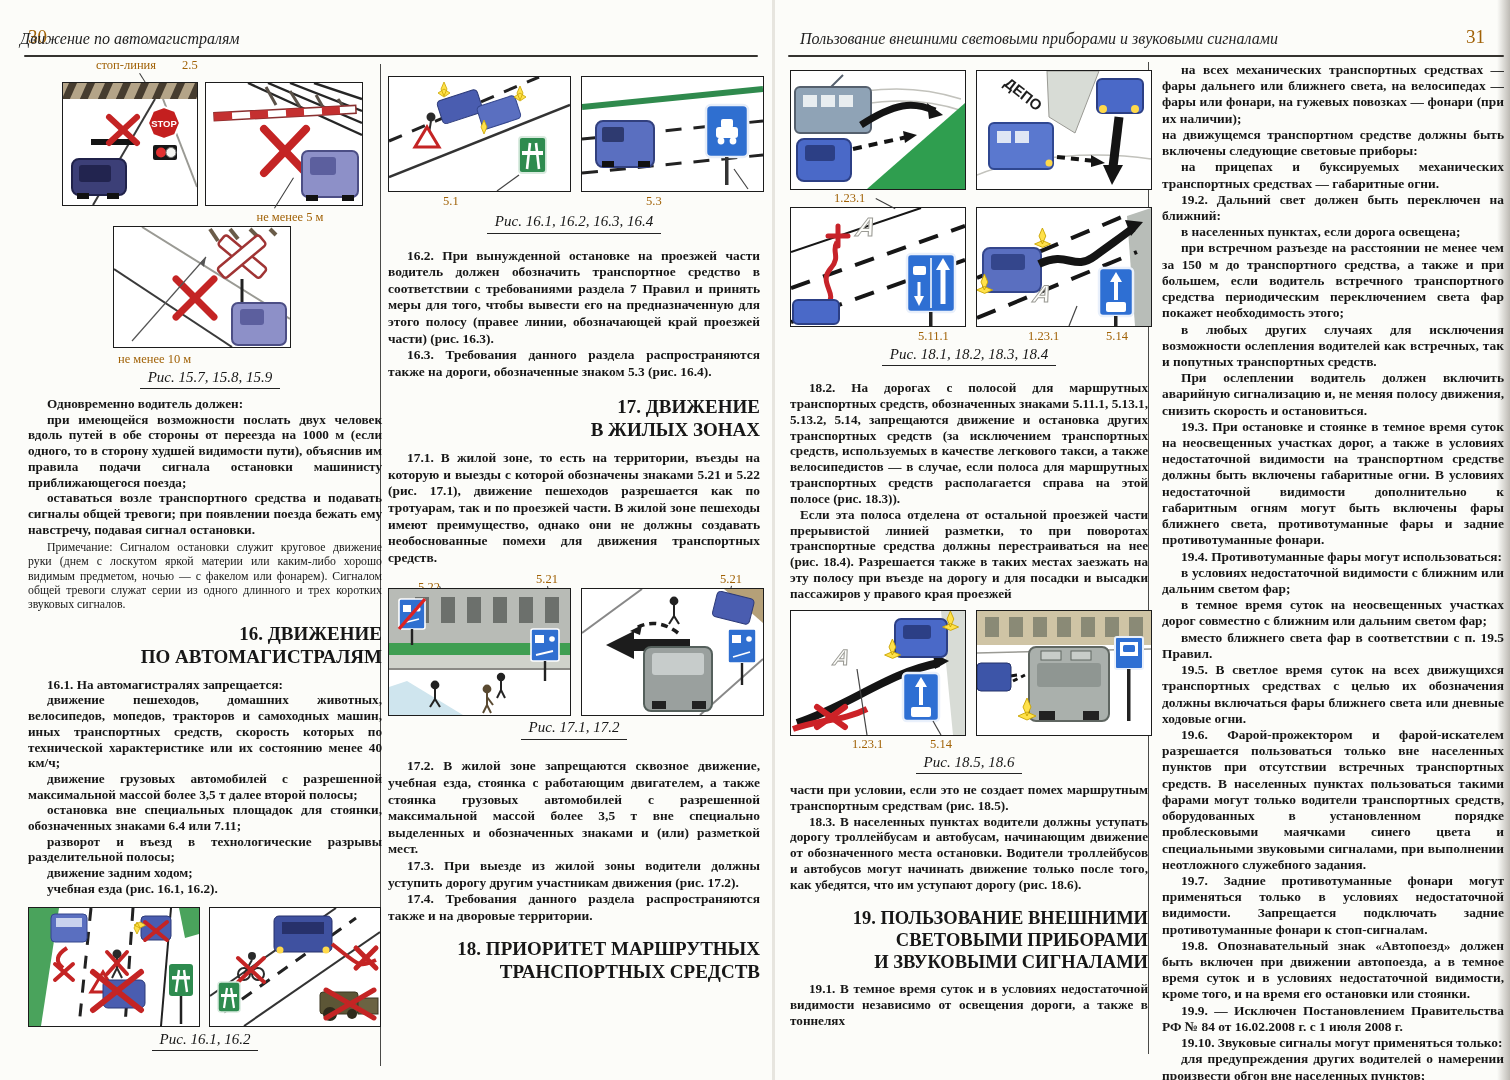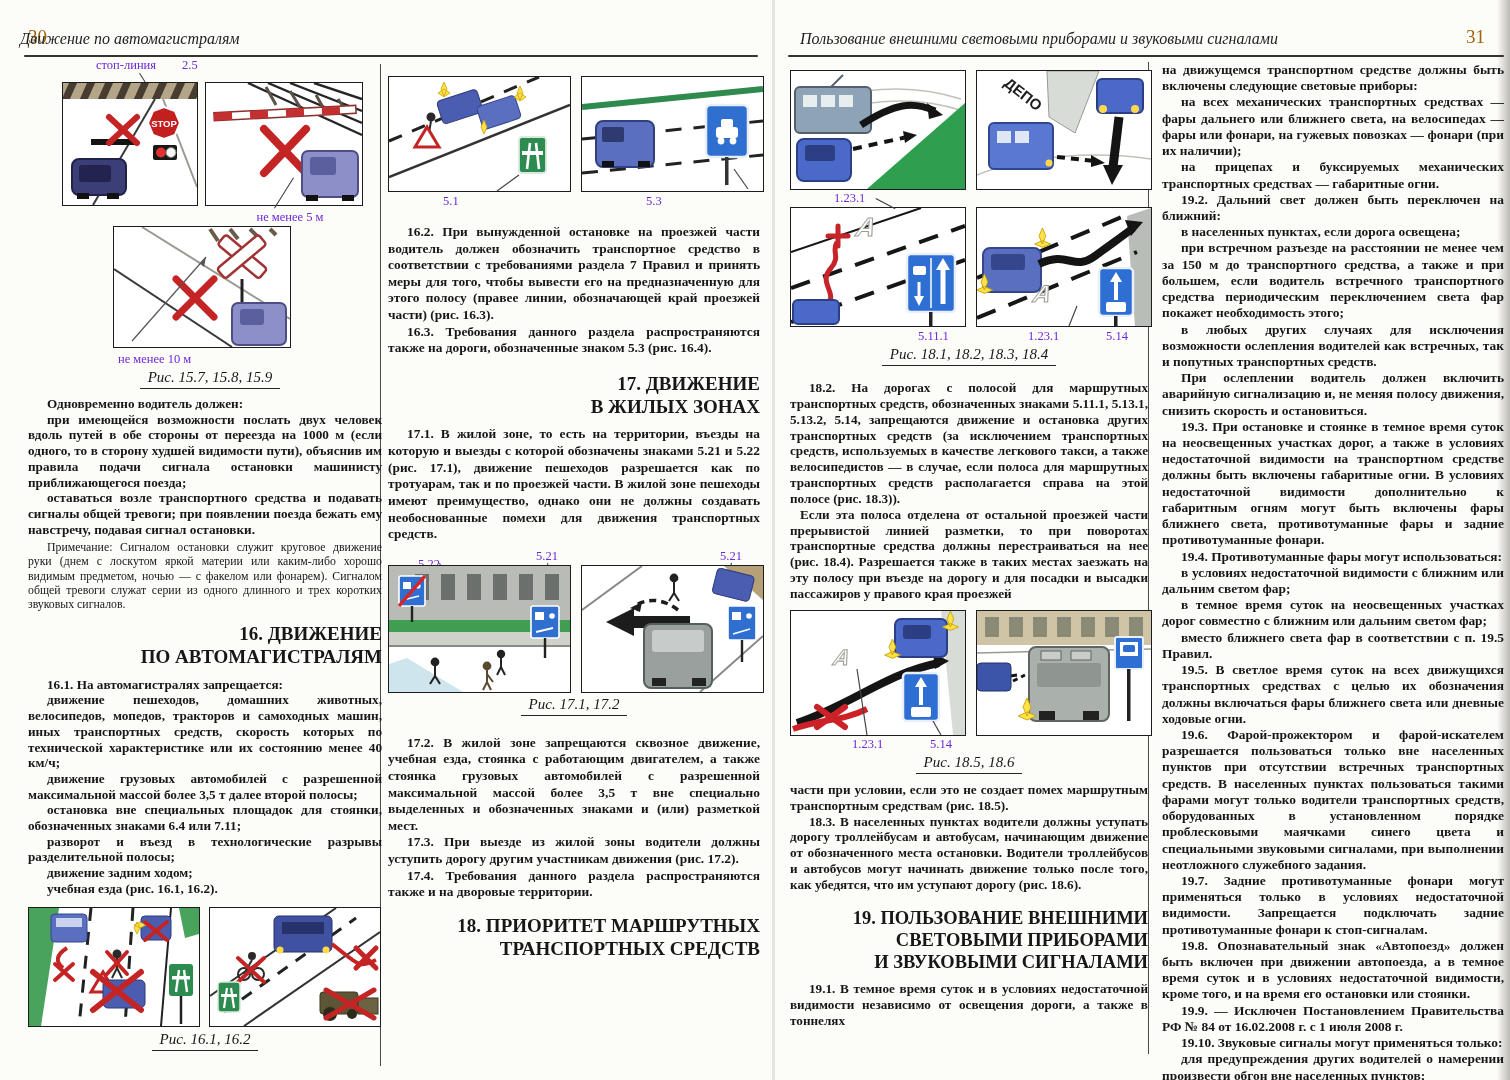--- a/index.html
+++ b/index.html
@@ -17,21 +17,21 @@
   .c30b{font-size:13.4px;line-height:1.24}
   .c31a{font-size:13.2px;line-height:1.2}
   .c31b{font-size:13.4px;line-height:1.21}
   .note{font-size:11.8px;line-height:1.2;font-weight:normal!important;margin-top:3px!important}
   .h-sec{font-weight:bold;text-align:right;line-height:1.2;margin:0}
   .h-sec .ln{display:block}
   .h19{font-size:18.5px}.h16{font-size:19px}
   .capwrap{text-align:center;margin:0}
   .caption{display:inline-block;font-style:italic;font-size:15px;font-weight:normal;
            border-bottom:1.4px solid #242424;padding:0 8px 2px}
-  .figlabel{font-size:12.5px;font-weight:normal;color:#6d28d9}
+  .figlabel{font-size:12.5px;font-weight:normal;color:#a16207}
   .panelrow{display:flex}
   svg.panel{background:#fff;border:1.4px solid #1c1c1c;flex:none}
   .rel{position:relative}
   .ldr{position:absolute;height:1px;background:#3a3a3a;transform-origin:0 0}
 </style>
 </head>
 <body>
 
 <div class="abs hdr-num" style="left:28px;top:26px">30</div>
 <div class="abs hdr-title" style="left:20px;top:30px;width:740px">Движение по автомагистралям</div>
@@ -304,20 +304,21 @@
           <circle cx="151" cy="64" r="3.4" fill="#fff"></circle>
         <rect x="143" y="80" width="3.5" height="28" fill="#333"></rect>
         <line x1="152" y1="92" x2="166" y2="112" stroke="#444" stroke-width="1.2"></line>
       </g>
     </svg>
   </div>
   <div class="rel" style="height:18px">
     <span class="abs figlabel" style="left:55px;top:2px">5.1</span>
     <span class="abs figlabel" style="left:258px;top:2px">5.3</span>
   </div>
+  <p class="capwrap" style="margin-top:2px"><span class="caption">Рис. 16.1, 16.2, 16.3, 16.4</span></p>
   <p class="para" style="margin-top:14px">16.2. При вынужденной остановке на проезжей части водитель должен обозначить транспортное средство в соответствии с требованиями раздела 7 Правил и принять меры для того, чтобы вывести его на предназначенную для этого полосу (правее линии, обозначающей край проезжей части) (рис. 16.3).</p>
   <p class="para">16.3. Требования данного раздела распространяются также на дороги, обозначенные знаком 5.3 (рис. 16.4).</p>
   <h3 class="h-sec h16" style="margin:16px 0 8px">
     <span class="ln">17. ДВИЖЕНИЕ</span>
     <span class="ln">В ЖИЛЫХ ЗОНАХ</span>
   </h3>
   <p class="para">17.1. В жилой зоне, то есть на территории, въезды на которую и выезды с которой обозначены знаками 5.21 и 5.22 (рис. 17.1), движение пешеходов разрешается как по тротуарам, так и по проезжей части. В жилой зоне пешеходы имеют преимущество, однако они не должны создавать необоснованные помехи для движения транспортных средств.</p>
   <div class="rel" style="height:168px;margin-top:6px">
     <span class="abs figlabel" style="left:30px;top:8px">5.22</span>
     <span class="abs figlabel" style="left:148px;top:0">5.21</span>
@@ -605,22 +606,22 @@
   <p class="para">18.3. В населенных пунктах водители должны уступать дорогу троллейбусам и автобусам, начинающим движение от обозначенного места остановки. Водители троллейбусов и автобусов могут начинать движение только после того, как убедятся, что им уступают дорогу (рис. 18.6).</p>
   <h3 class="h-sec h19" style="margin:14px 0 6px">
     <span class="ln">19. ПОЛЬЗОВАНИЕ ВНЕШНИМИ</span>
     <span class="ln">СВЕТОВЫМИ ПРИБОРАМИ</span>
     <span class="ln">И ЗВУКОВЫМИ СИГНАЛАМИ</span>
   </h3>
   <p class="para" style="margin-top:8px">19.1. В темное время суток и в условиях недостаточной видимости независимо от освещения дороги, а также в тоннелях</p>
 </div>
 
 <div class="abs col c31b" style="left:1162px;top:62px;width:342px">
+  <p class="para">на всех механических транспортных средствах — фары дальнего или ближнего света, на велосипедах — фары или фонари, на гужевых повозках — фонари (при их наличии);</p>
   <p class="para" style="text-indent:0">на движущемся транспортном средстве должны быть включены следующие световые приборы:</p>
-  <p class="para">на всех механических транспортных средствах — фары дальнего или ближнего света, на велосипедах — фары или фонари, на гужевых повозках — фонари (при их наличии);</p>
   <p class="para">на прицепах и буксируемых механических транспортных средствах — габаритные огни.</p>
   <p class="para">19.2. Дальний свет должен быть переключен на ближний:</p>
   <p class="para">в населенных пунктах, если дорога освещена;</p>
   <p class="para">при встречном разъезде на расстоянии не менее чем за 150 м до транспортного средства, а также и при большем, если водитель встречного транспортного средства периодическим переключением света фар покажет необходимость этого;</p>
   <p class="para">в любых других случаях для исключения возможности ослепления водителей как встречных, так и попутных транспортных средств.</p>
   <p class="para">При ослеплении водитель должен включить аварийную сигнализацию и, не меняя полосу движения, снизить скорость и остановиться.</p>
   <p class="para">19.3. При остановке и стоянке в темное время суток на неосвещенных участках дорог, а также в условиях недостаточной видимости на транспортном средстве должны быть включены габаритные огни. В условиях недостаточной видимости дополнительно к габаритным огням могут быть включены фары ближнего света, противотуманные фары и задние противотуманные фонари.</p>
   <p class="para">19.4. Противотуманные фары могут использоваться:</p>
   <p class="para">в условиях недостаточной видимости с ближним или дальним светом фар;</p>
   <p class="para">в темное время суток на неосвещенных участках дорог совместно с ближним или дальним светом фар;</p>

